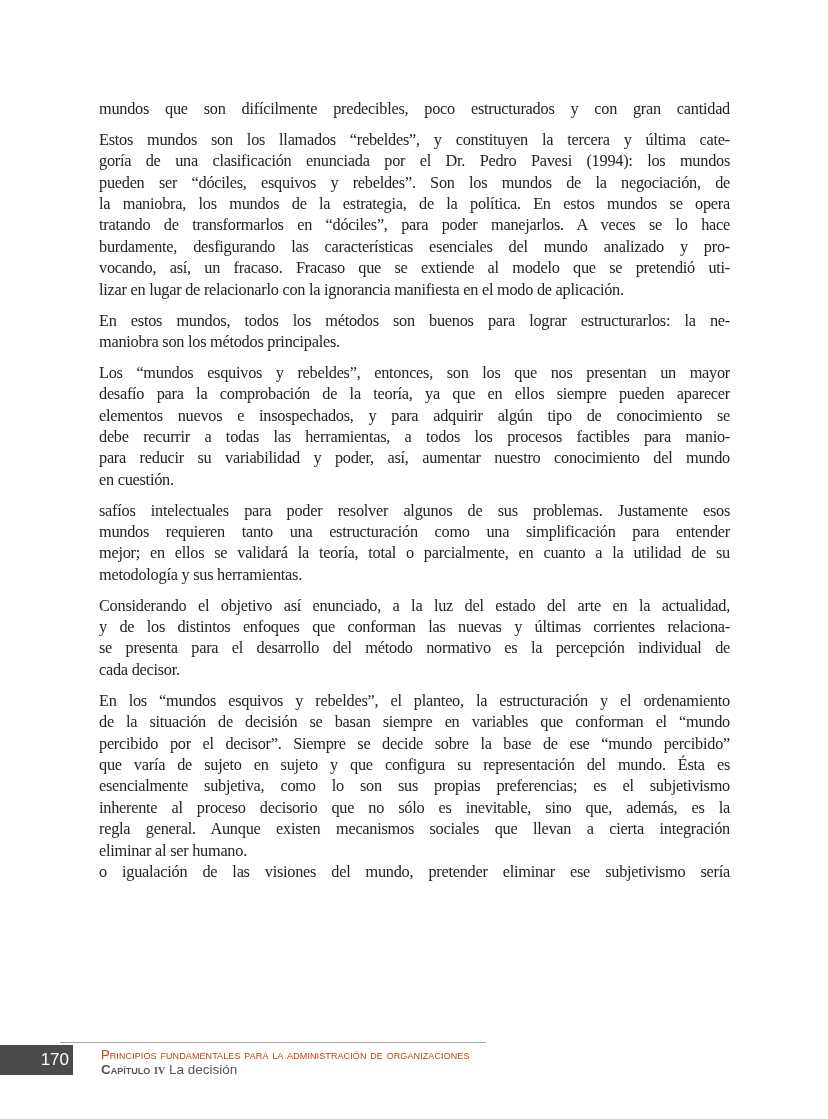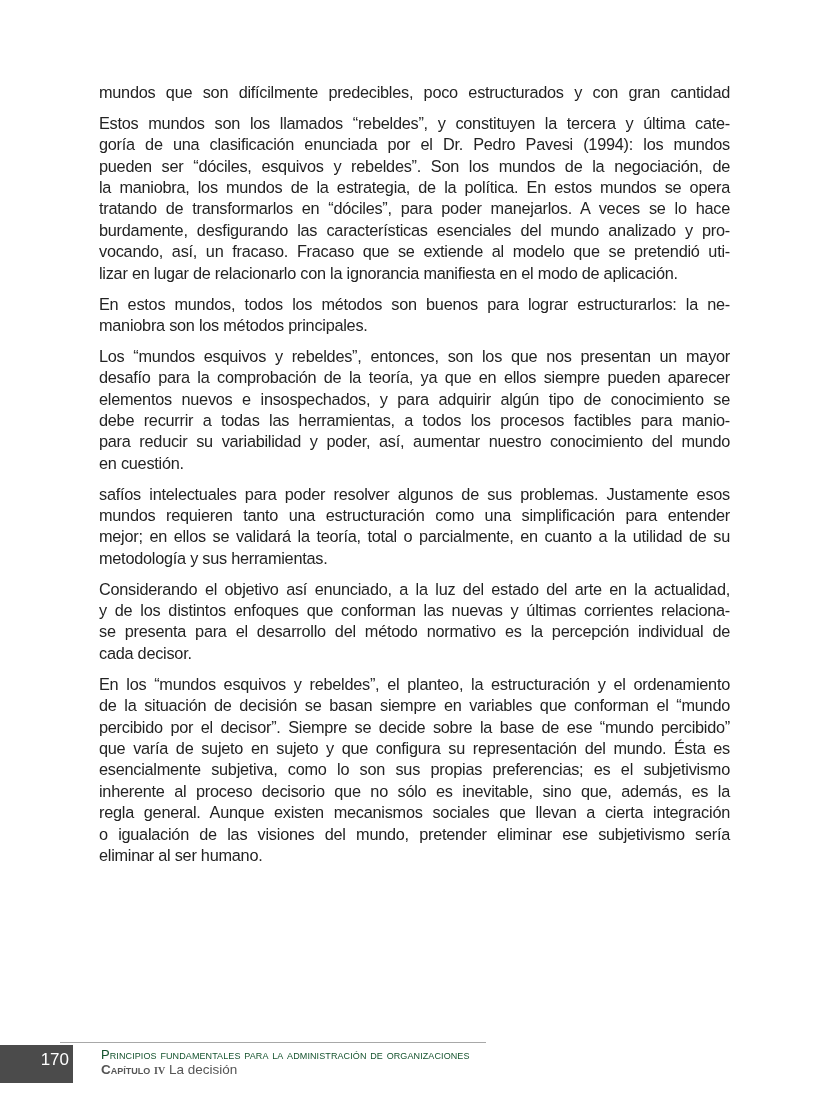--- a/index.html
+++ b/index.html
@@ -11,22 +11,23 @@
     width: 828px;
     height: 1119px;
     position: relative;
     overflow: hidden;
     font-family: "Liberation Sans", sans-serif;
     color: #232323;
   }
   .text-column {
     position: absolute;
     left: 99px;
-    top: 82px;
+    top: 98px;
     width: 631px;
+    font-family: Liberation Serif, serif;
   }
   .para {
     margin: 0 0 9.5px 0;
     font-size: 16.3px;
     line-height: 21.4px;
     letter-spacing: -0.25px;
   }
   .line {
     display: block;
     text-align: justify;
@@ -43,35 +44,35 @@
     top: 1042px;
     width: 426px;
     height: 1px;
     background: #a8a8a8;
   }
   .page-box {
     position: absolute;
     left: 0;
     top: 1045px;
     width: 73px;
-    height: 38px;
+    height: 30px;
     background: #4b4b4b;
     color: #ffffff;
     font-size: 17px;
     line-height: 30px;
     text-align: right;
     box-sizing: border-box;
     padding-right: 4px;
   }
   .footer-book {
     position: absolute;
     left: 101px;
     top: 1047px;
     font-size: 13px;
-    color: #14532d;
+    color: #c2410c;
     font-variant: small-caps;
     letter-spacing: 0.1px;
     white-space: nowrap;
   }
   .footer-chapter {
     position: absolute;
     left: 101px;
     top: 1062px;
     font-size: 13.5px;
     color: #555555;
@@ -129,22 +130,22 @@
     <span class="line last">cada decisor.</span>
   </p>
   <p class="para">
     <span class="line">En los “mundos esquivos y rebeldes”, el planteo, la estructuración y el ordenamiento</span>
     <span class="line">de la situación de decisión se basan siempre en variables que conforman el “mundo</span>
     <span class="line">percibido por el decisor”. Siempre se decide sobre la base de ese “mundo percibido”</span>
     <span class="line">que varía de sujeto en sujeto y que configura su representación del mundo. Ésta es</span>
     <span class="line">esencialmente subjetiva, como lo son sus propias preferencias; es el subjetivismo</span>
     <span class="line">inherente al proceso decisorio que no sólo es inevitable, sino que, además, es la</span>
     <span class="line">regla general. Aunque existen mecanismos sociales que llevan a cierta integración</span>
+    <span class="line last">eliminar al ser humano.</span>
     <span class="line">o igualación de las visiones del mundo, pretender eliminar ese subjetivismo sería</span>
-    <span class="line last">eliminar al ser humano.</span>
   </p>
 </div>
 
 <div class="footer-rule"></div>
 
 <div class="page-box">170</div>
 
 <div class="footer-book">Principios fundamentales para la administración de organizaciones</div>
 
 <div class="footer-chapter">

